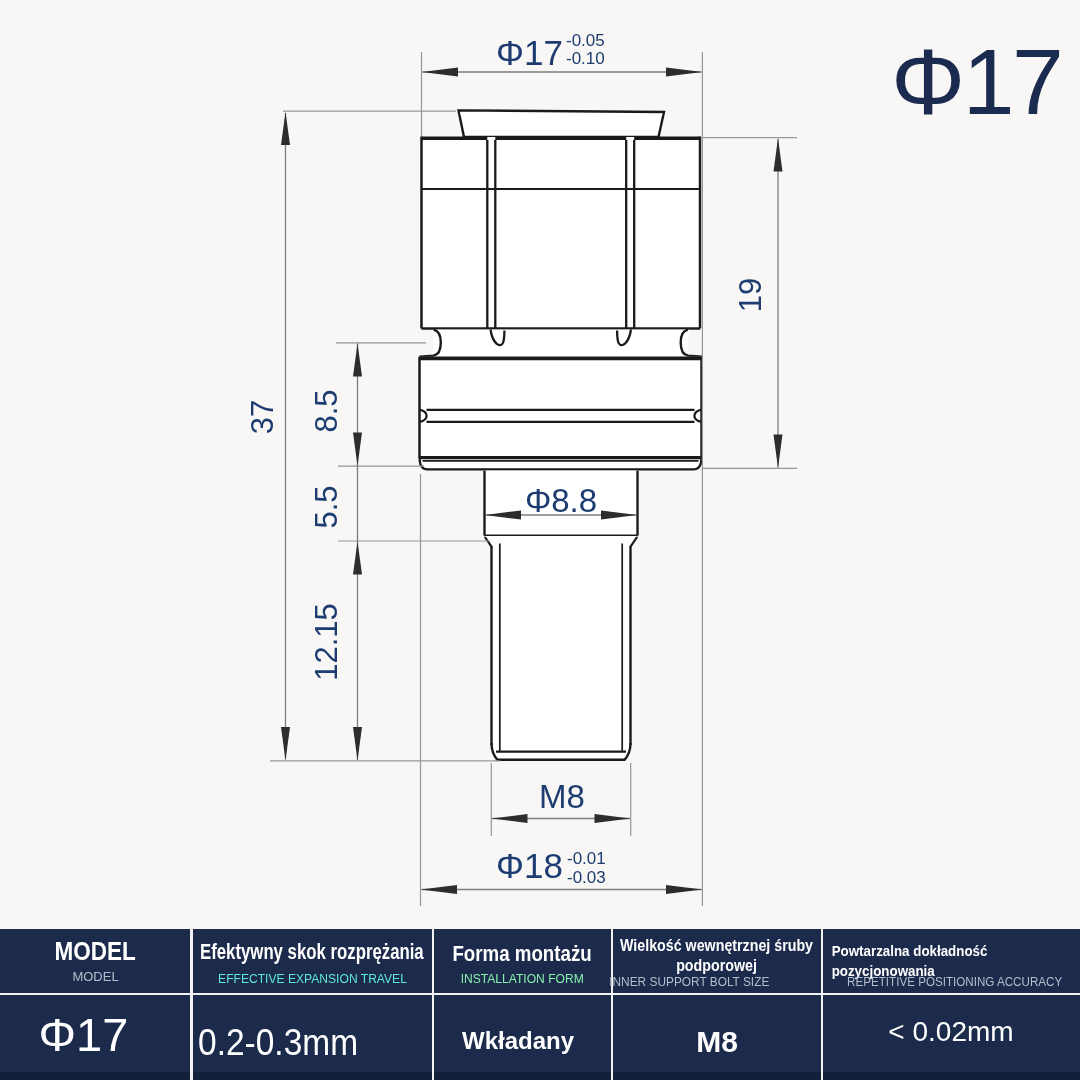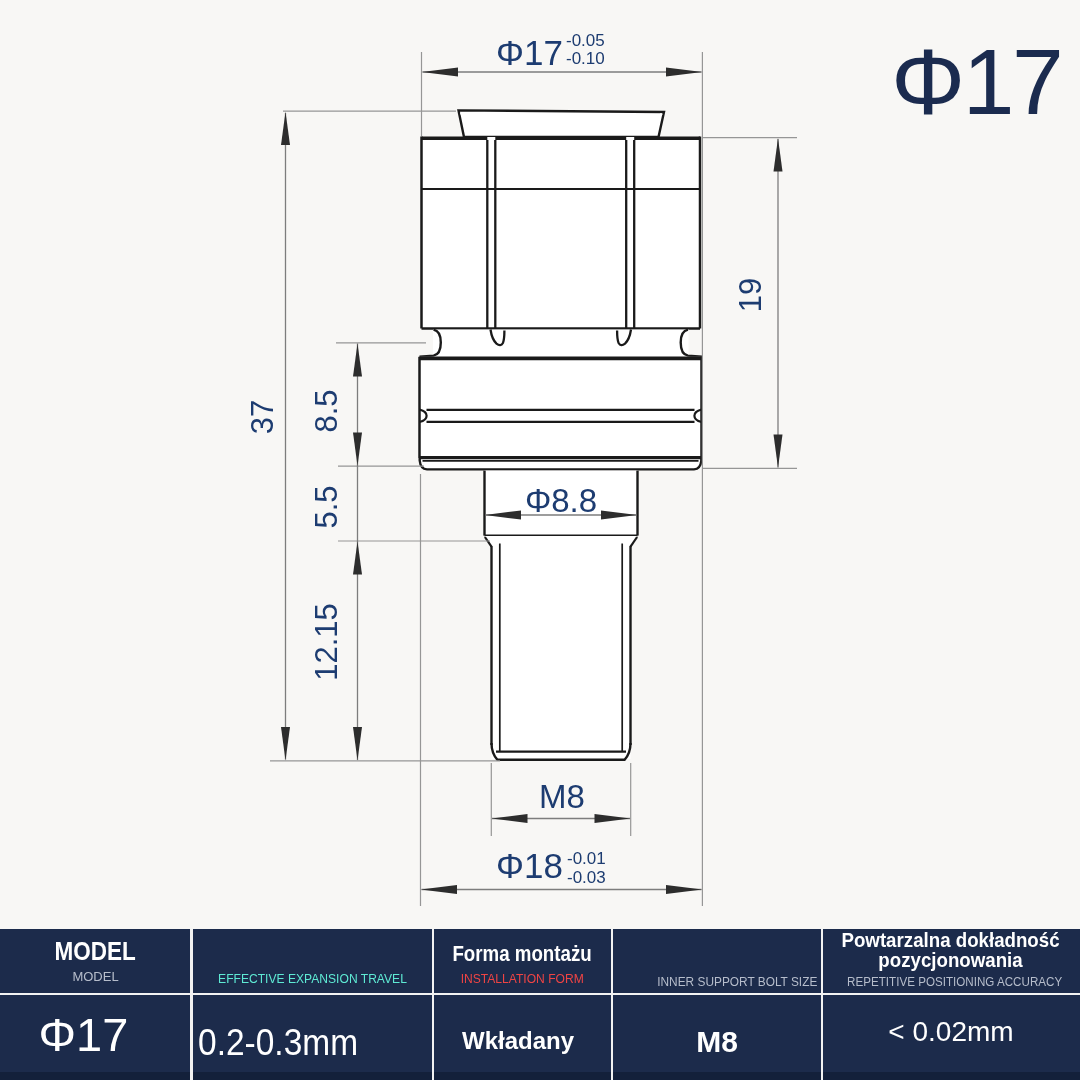--- a/index.html
+++ b/index.html
@@ -188,28 +188,30 @@
 
   <div class="abs" style="left:431.9px;top:0;width:2.2px;height:151px;background:#f2f2f2;"></div>
 
   <div class="abs" style="left:611px;top:0;width:2.2px;height:151px;background:#f2f2f2;"></div>
 
   <div class="abs" style="left:821.2px;top:0;width:2.2px;height:151px;background:#f2f2f2;"></div>
 
   <div class="abs" style="left:0;top:9px;width:191px;text-align:center;font-size:25px;font-weight:bold;line-height:27px;"><span style="display:inline-block;transform:scaleX(0.9);">MODEL</span></div>
   <div class="abs" style="left:0;top:40px;width:191px;text-align:center;font-size:13px;color:#b6bdcb;">MODEL</div>
 
+  <div class="abs" style="left:200px;top:11px;font-size:21.5px;font-weight:bold;line-height:24px;white-space:nowrap;"><span style="display:inline-block;transform:scaleX(0.78);transform-origin:0 50%;">Efektywny skok rozprężania</span></div>
   <div class="abs" style="left:192px;top:42px;width:240px;text-align:center;font-size:13px;color:#5eead4;white-space:nowrap;"><span style="display:inline-block;transform:scaleX(0.93);">EFFECTIVE EXPANSION TRAVEL</span></div>
 
   <div class="abs" style="left:433px;top:13px;width:178px;text-align:center;font-size:21.5px;font-weight:bold;line-height:24px;white-space:nowrap;"><span style="display:inline-block;transform:scaleX(0.87);">Forma montażu</span></div>
-  <div class="abs" style="left:433px;top:42px;width:178px;text-align:center;font-size:13px;color:#ef4444;white-space:nowrap;"><span style="display:inline-block;transform:scaleX(0.93);">INSTALLATION FORM</span></div>
-
-  <div class="abs" style="left:612px;top:46px;width:210px;text-align:right;font-size:12.5px;color:#b6bdcb;white-space:nowrap;"><span style="display:inline-block;transform:scaleX(0.95);">INNER SUPPORT BOLT SIZE</span></div>
-
-  <div class="abs" style="left:822px;top:1px;width:258px;text-align:center;font-size:21px;font-weight:bold;line-height:19.5px;white-space:nowrap;"><span style="display:inline-block;transform:scaleX(0.89);">Powtarzalna dokładność<br>pozycjonowania</span></div>
+  <div class="abs" style="left:433px;top:42px;width:178px;text-align:center;font-size:13px;color:#86efac;white-space:nowrap;"><span style="display:inline-block;transform:scaleX(0.93);">INSTALLATION FORM</span></div>
+
+  <div class="abs" style="left:620px;top:7px;font-size:17px;font-weight:bold;line-height:19.5px;white-space:nowrap;text-align:center;"><span style="display:inline-block;transform:scaleX(0.838);transform-origin:0 50%;">Wielkość wewnętrznej śruby<br>podporowej</span></div>
+  <div class="abs" style="left:584px;top:46px;width:210px;text-align:center;font-size:12.5px;color:#b6bdcb;white-space:nowrap;"><span style="display:inline-block;transform:scaleX(0.95);">INNER SUPPORT BOLT SIZE</span></div>
+
+  <div class="abs" style="left:822px;top:12px;width:258px;font-size:15px;font-weight:bold;line-height:19.5px;white-space:nowrap;"><span style="display:inline-block;transform:scaleX(0.89);">Powtarzalna dokładność<br>pozycjonowania</span></div>
   <div class="abs" style="left:822px;top:46px;width:266px;text-align:center;font-size:12.5px;color:#b6bdcb;white-space:nowrap;"><span style="display:inline-block;transform:scaleX(0.93);">REPETITIVE POSITIONING ACCURACY</span></div>
 
   <div class="abs" style="left:0;top:78px;width:167px;text-align:center;font-size:47px;">Φ17</div>
 
   <div class="abs" style="left:192px;top:93px;width:240px;text-align:left;font-size:36px;"><span style="display:inline-block;transform:scaleX(0.93);">0.2-0.3mm</span></div>
 
   <div class="abs" style="left:433px;top:98px;width:170px;text-align:center;font-size:24px;font-weight:bold;">Wkładany</div>
 
   <div class="abs" style="left:612px;top:96px;width:210px;text-align:center;font-size:30px;font-weight:bold;">M8</div>
 

